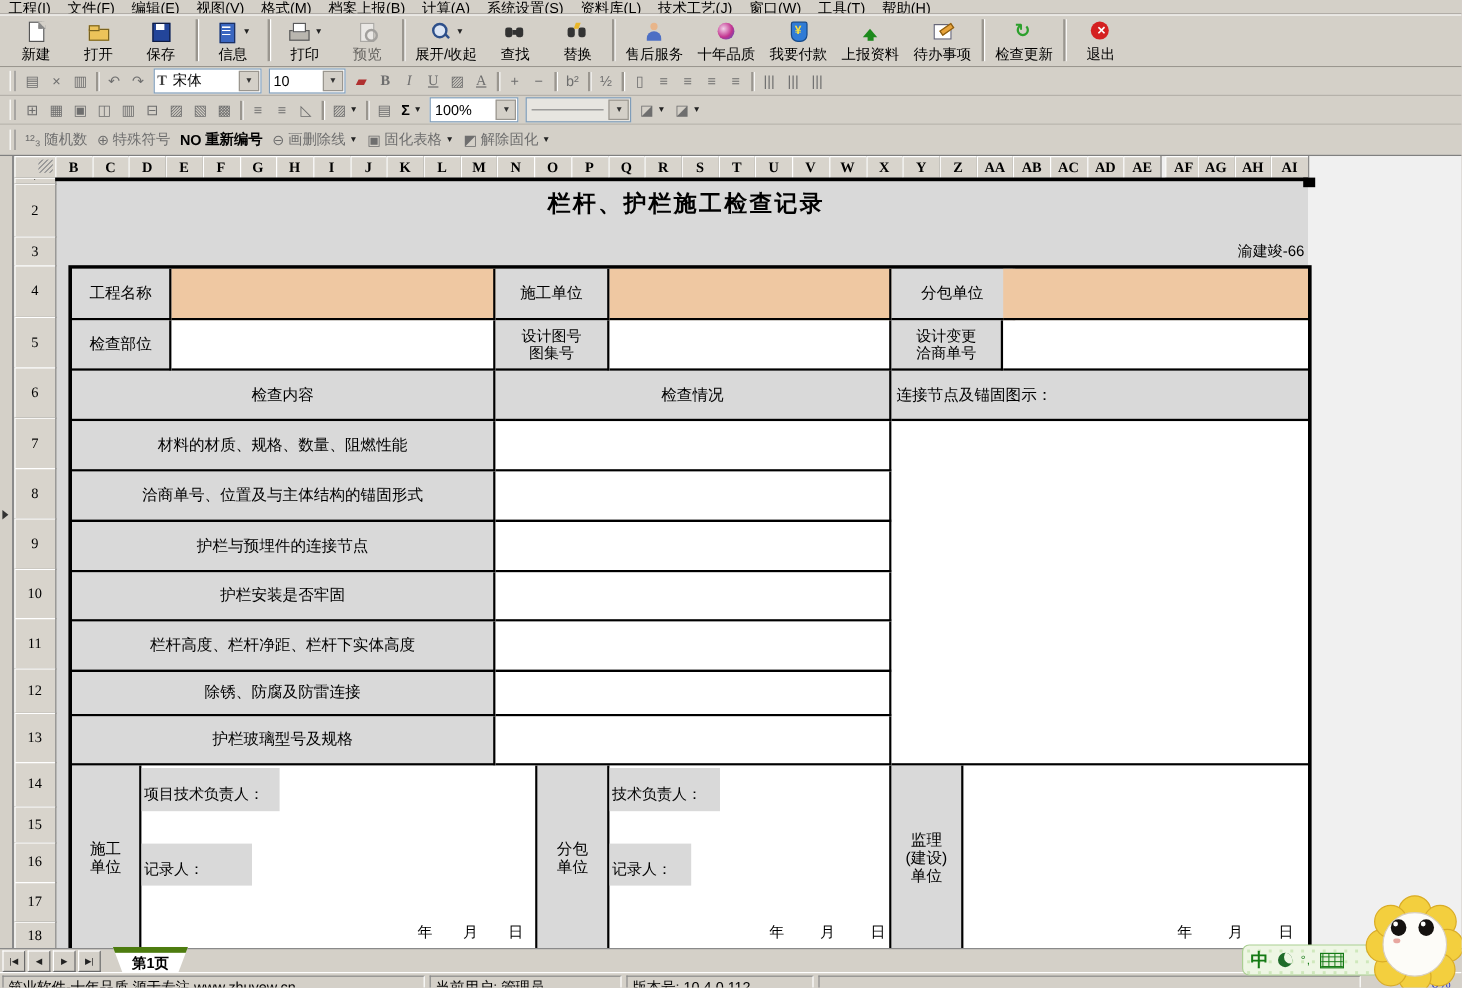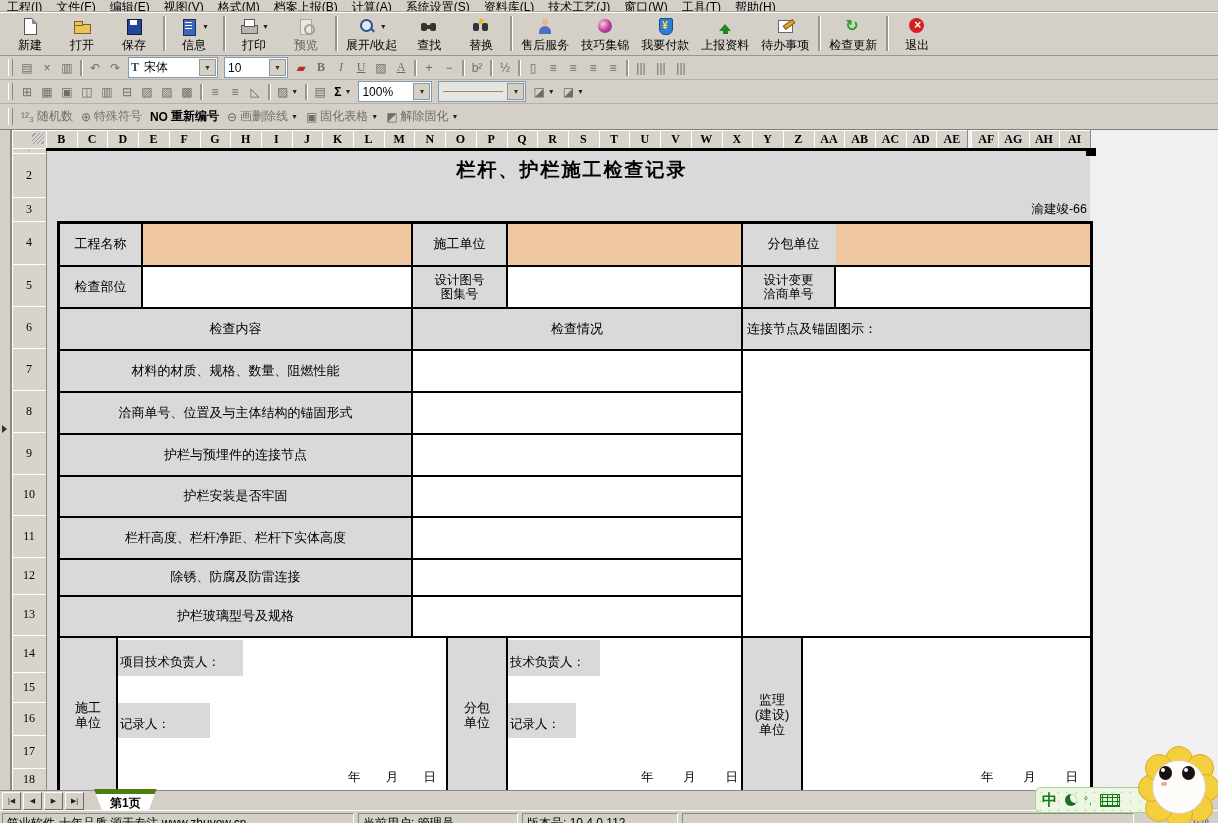--- a/index.html
+++ b/index.html
@@ -118,21 +118,21 @@
   .f-h2{left:353px;top:85px;width:330px;height:42px;}
   .f-h3{left:683px;top:85px;width:347px;height:42px;justify-content:flex-start;padding-left:4px;}
   .f-big{left:683px;top:127px;width:347px;height:287px;}
   .f-u1{left:0;top:414px;width:58px;height:155px;}
   .f-z1{left:58px;top:414px;width:330px;height:155px;}
   .f-u2{left:388px;top:414px;width:60px;height:155px;}
   .f-z2{left:448px;top:414px;width:235px;height:155px;}
   .f-u3{left:683px;top:414px;width:60px;height:155px;}
   .f-z3{left:743px;top:414px;width:287px;height:155px;}
   .patch{position:absolute;background:#d9d9d9;display:flex;align-items:flex-end;padding:0 2px 5px 2px;font-size:12.5px;box-sizing:border-box;}
-  .f-p1{left:58px;top:416px;width:125px;height:36px;}
+  .f-p1{left:58px;top:416px;width:115px;height:36px;}
   .f-p2{left:58px;top:479px;width:92px;height:35px;}
   .f-p3{left:448px;top:416px;width:92px;height:36px;}
   .f-p4{left:448px;top:479px;width:68px;height:35px;}
   .f-p5{left:743px;top:416px;width:184px;height:36px;}
   .dateg{position:absolute;top:545px;height:18px;display:flex;justify-content:space-between;font-size:12.5px;}
   .f-d1{left:288px;width:88px;}
   .f-d2{left:581px;width:97px;}
   .f-d3{left:921px;width:97px;}
   .vlines span{display:block;}
 
@@ -242,21 +242,21 @@
       <div class="tbtn">
         <div class="icorow">
           <div class="ico ico-service-person"></div>
         </div>
         <div class="tlbl">售后服务</div>
       </div>
       <div class="tbtn">
         <div class="icorow">
           <div class="ico ico-tips-swirl"></div>
         </div>
-        <div class="tlbl">技巧集锦</div>
+        <div class="tlbl">十年品质</div>
       </div>
       <div class="tbtn">
         <div class="icorow">
           <div class="ico ico-pay-shield"></div>
         </div>
         <div class="tlbl">我要付款</div>
       </div>
       <div class="tbtn">
         <div class="icorow">
           <div class="ico ico-upload-arrow"></div>

